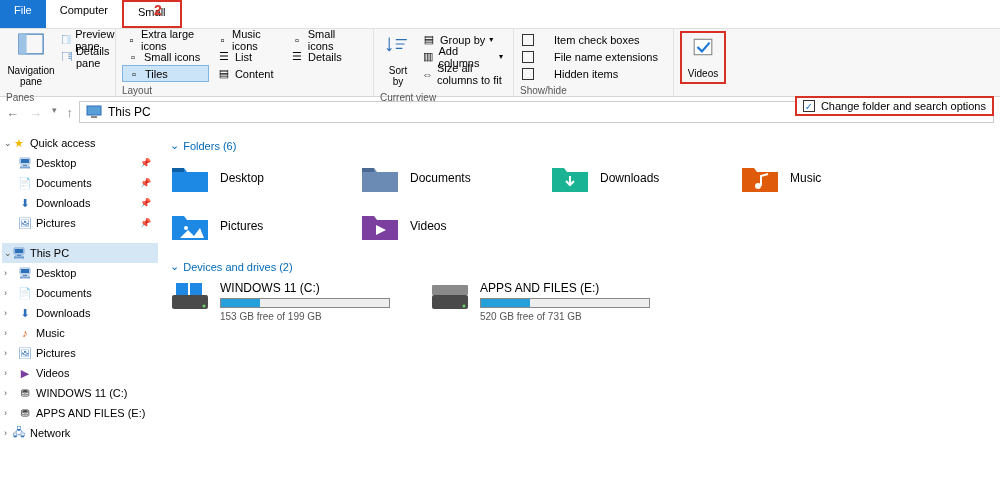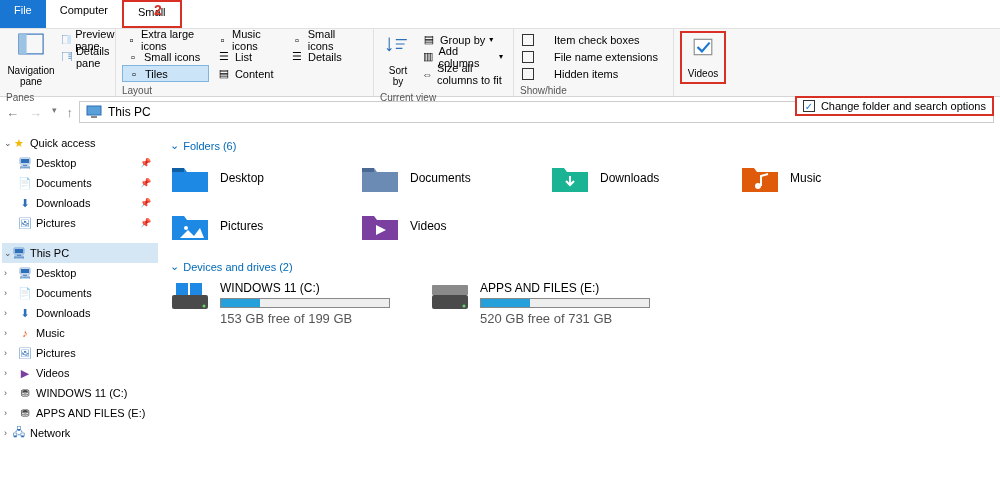--- a/index.html
+++ b/index.html
@@ -55,21 +55,21 @@
 .folder-tile { width: 190px; display: flex; align-items: center; gap: 10px; padding: 2px 0 14px; cursor: pointer; }
 .folder-tile .fic { width: 40px; height: 32px; }
 .folder-tile span { font-size: 12px; }
 .drives-row { display: flex; gap: 40px; flex-wrap: wrap; }
 .drive-tile { display: flex; gap: 10px; cursor: pointer; }
 .drive-tile .dic { width: 40px; height: 32px; }
 .drive-info { width: 170px; }
 .drive-name { font-size: 12px; }
 .drive-bar { width: 170px; height: 10px; border: 1px solid #888; margin: 3px 0; position: relative; background: #eee; }
 .drive-bar .fill { position: absolute; left: 0; top: 0; bottom: 0; background: #26a0da; }
-.drive-free { font-size: 13px; color: #555; }
+.drive-free { font-size: 10px; color: #555; }
 
 
 svg { display: block; }
 </style>
 </head>
 <body>
 
 <div class="marker" style="left:154px; top:2px;">2</div>
 <div class="marker" style="left:722px; top:32px;">3</div>
 <div class="marker" style="left:846px; top:72px;">4</div>

